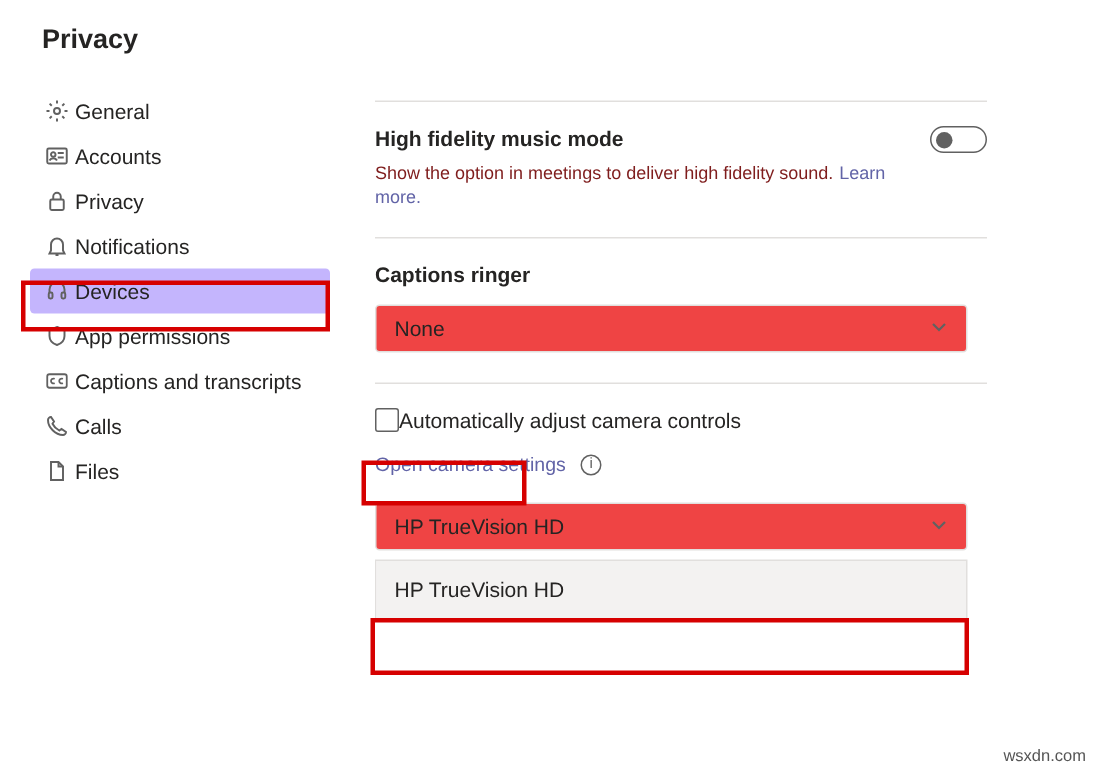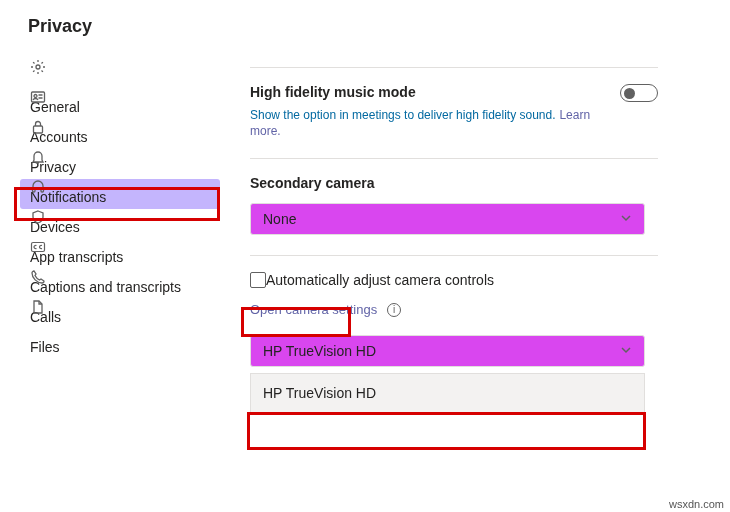--- a/index.html
+++ b/index.html
@@ -15,52 +15,52 @@
     }
     .page-title {
       font-size: 18px;
       font-weight: 700;
       padding: 16px 0 0 28px;
     }
     .layout { display: flex; padding-top: 22px; }
     .sidebar { width: 220px; padding-left: 20px; }
     .sidebar-item {
       display: flex;
-      gap: 24px;
+      align-items: center;
+      gap: 4px;
       height: 30px;
       padding-left: 10px;
       cursor: pointer;
       font-size: 14px;
       color: #252423;
       border-radius: 3px;
-      flex-direction: column;
     }
     .sidebar-item .icon { width: 16px; height: 16px; display:flex; align-items:center; justify-content:center; color:#616161; }
     .sidebar-item.selected { background: #c4b5fd; }
     .hl-devices { border: 3px solid #d60000; position: absolute; left: 14px; top: 187px; width: 206px; height: 34px; pointer-events: none; }
     .hl-camera  { border: 3px solid #d60000; position: absolute; left: 241px; top: 307px; width: 110px; height: 30px; pointer-events: none; }
     .hl-select  { border: 3px solid #d60000; position: absolute; left: 247px; top: 412px; width: 399px; height: 38px; pointer-events: none; }
     .content { flex: 1; padding-left: 30px; padding-right: 72px; }
     hr.sep { border: none; border-top: 1px solid #e1dfdd; margin: 8px 0 16px 0; }
     .section-title { font-weight: 700; font-size: 14px; margin-bottom: 6px; }
-    .section-desc { font-size: 12px; color: #0369a1; margin-top: 36px; }
+    .section-desc { font-size: 12px; color: #7f1d1d; margin-top: 36px; }
     .link { color: #6264a7; font-size: 12px; cursor: pointer; }
     .link13 { color: #6264a7; font-size: 13px; cursor: pointer; }
     .row-flex { display: flex; align-items: flex-start; justify-content: space-between; }
     .toggle {
       width: 38px; height: 18px; border: 1px solid #616161; border-radius: 10px;
       position: relative; cursor: pointer; background:#fff;
     }
     .toggle::after {
       content: ""; position: absolute; left: 3px; top: 2.5px;
       width: 11px; height: 11px; background: #616161; border-radius: 50%;
     }
     .select {
       display: flex; align-items: center; justify-content: space-between;
-      height: 32px; background: #d946ef; border:1px solid #e1dfdd;
+      height: 32px; background: #ef4444; border:1px solid #e1dfdd;
       padding: 0 12px; font-size: 14px; color: #252423; cursor: pointer;
       border-radius: 3px; width: 395px;
     }
     .chev { color:#616161; }
     .checkbox-row { display:flex; align-items:center; margin-top:6px; }
     .checkbox { width:16px; height:16px; border:1px solid #616161; border-radius:2px; cursor:pointer; }
     .cam-links { display:flex; align-items:center; gap:10px; margin:14px 0 18px 0; }
     .info-icon { width:14px; height:14px; border:1px solid #616161; border-radius:50%; display:flex; align-items:center; justify-content:center; font-size:10px; color:#616161;}
     .dropdown-list {
       width: 395px; background:#fff; border:1px solid #e1dfdd;
@@ -130,21 +130,21 @@
       </span>
       <span>Devices</span>
     </div>
 
     <div class="sidebar-item">
       <span class="icon">
         <svg viewBox="0 0 16 16" width="16" height="16" fill="none" stroke="currentColor" stroke-width="1.3">
             <path d="M8 2l5 2v4c0 3-2 5-5 6-3-1-5-3-5-6V4l5-2z"></path>
           </svg>
       </span>
-      <span>App transcripts</span>
+      <span>App permissions</span>
     </div>
 
     <div class="sidebar-item">
       <span class="icon">
         <svg viewBox="0 0 16 16" width="16" height="16" fill="none" stroke="currentColor" stroke-width="1.2">
             <rect x="1.5" y="3.5" width="13" height="9" rx="1.5"></rect>
             <path d="M6.5 6.5C5 6 4 7 4 8s1 2 2.5 1.5M12 6.5C10.5 6 9.5 7 9.5 8s1 2 2.5 1.5"></path>
           </svg>
       </span>
       <span>Captions and transcripts</span>
@@ -179,21 +179,21 @@
         <div>
           <span class="section-desc">Show the option in meetings to deliver high fidelity sound.</span>
           <span class="link">Learn more.</span>
         </div>
       </div>
       <div class="toggle"></div>
     </div>
 
     <hr class="sep" style="margin-top:20px;">
 
-    <div class="section-title" style="margin-bottom:12px;">Secondary camera</div>
+    <div class="section-title" style="margin-bottom:12px;">Captions ringer</div>
     <div class="select">
       <span>None</span>
       <span class="chev">
         <svg viewBox="0 0 12 12" width="12" height="12" fill="none" stroke="currentColor" stroke-width="1.5">
             <path d="M2 4l4 4 4-4"></path>
           </svg>
       </span>
     </div>
 
     <hr class="sep" style="margin-top:20px;">

